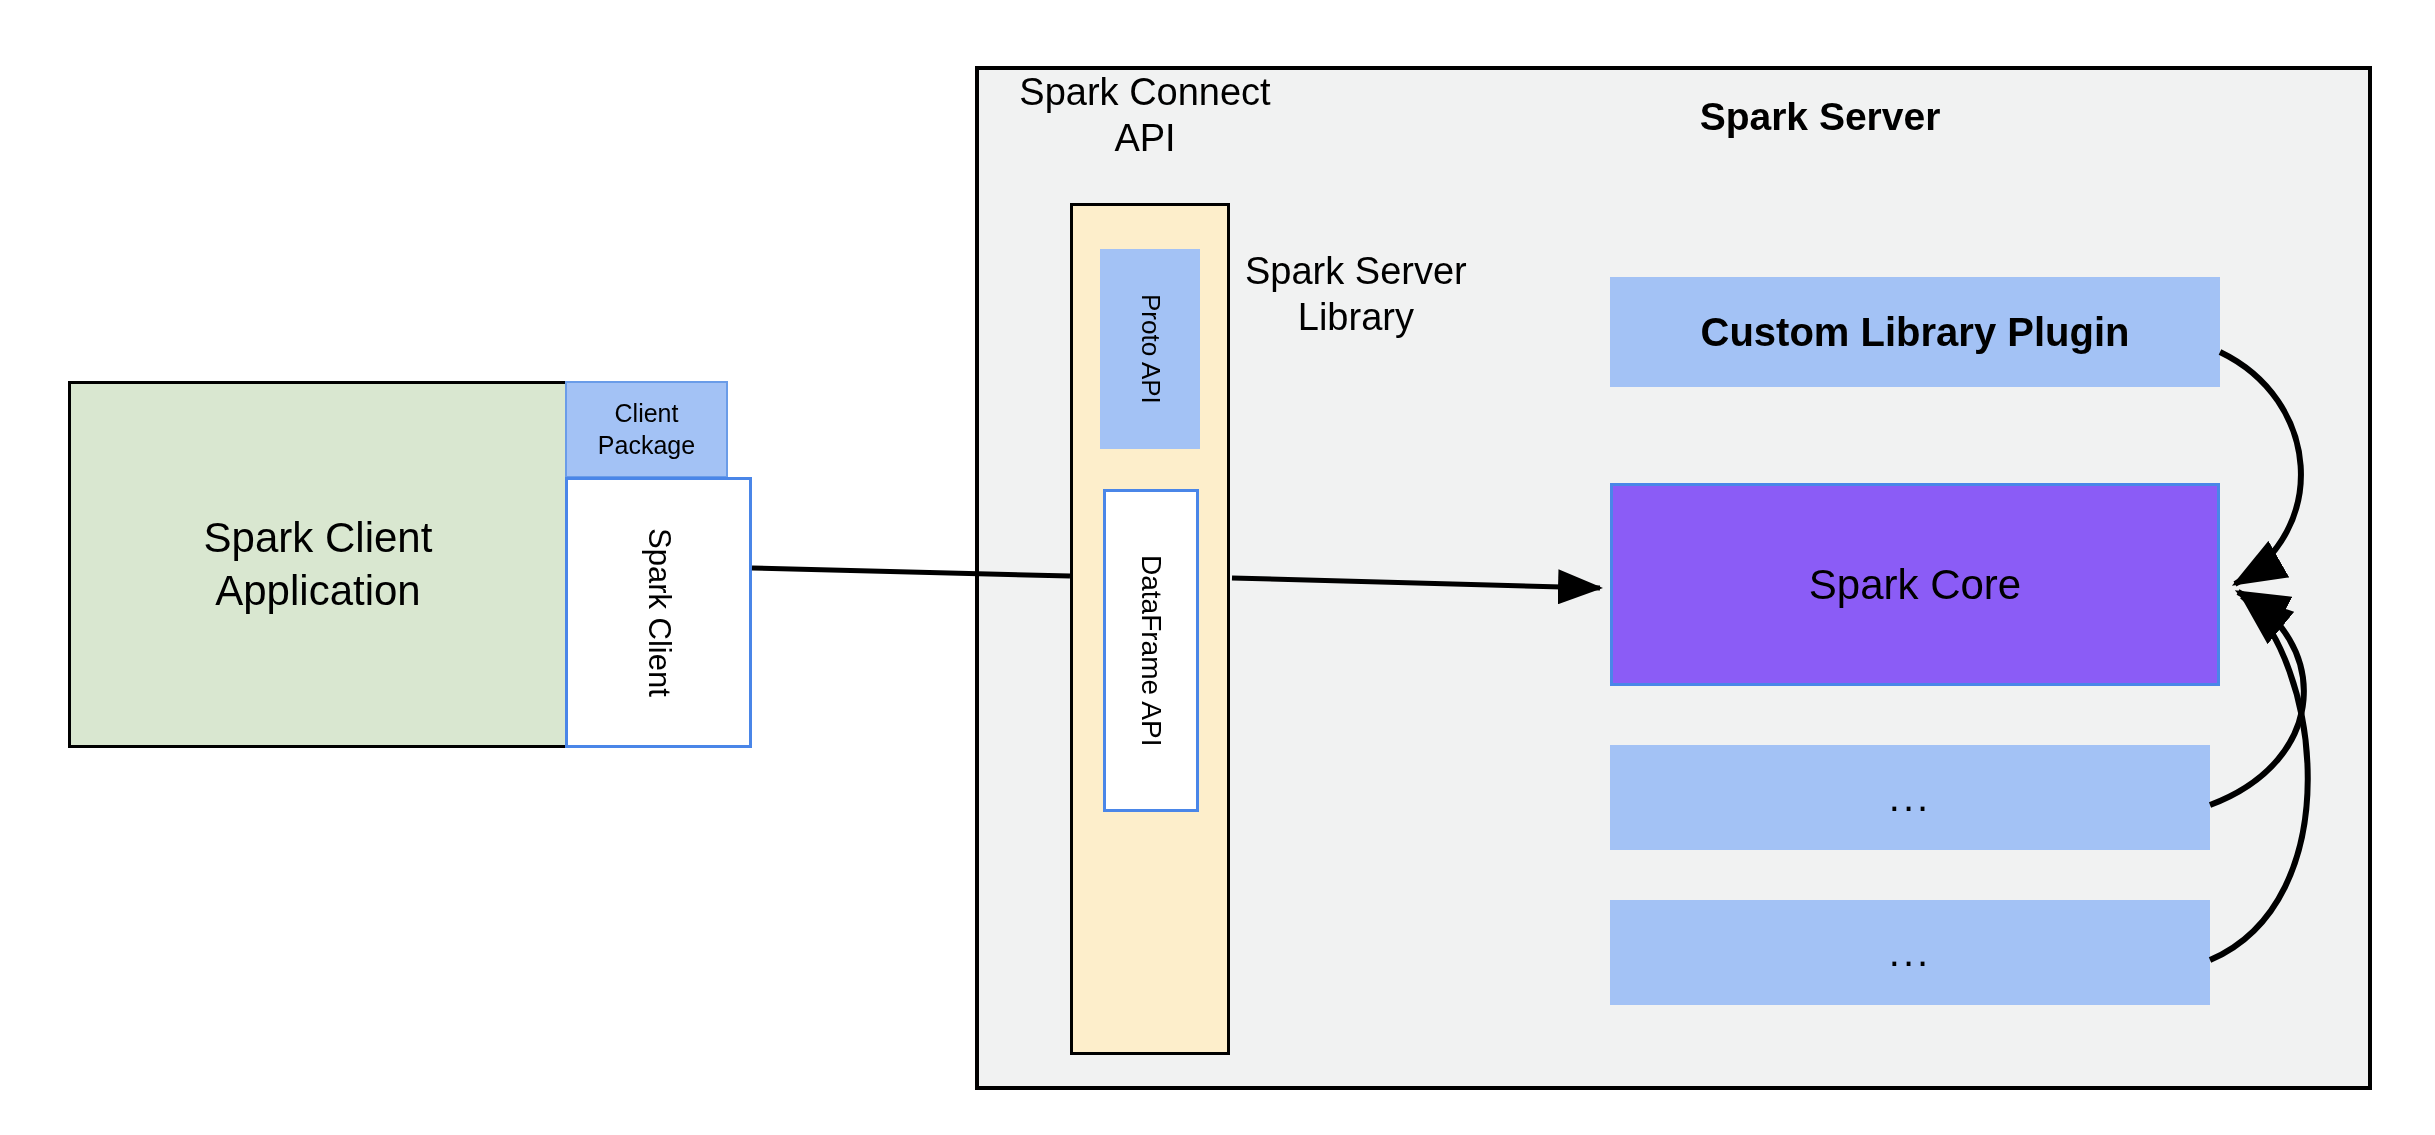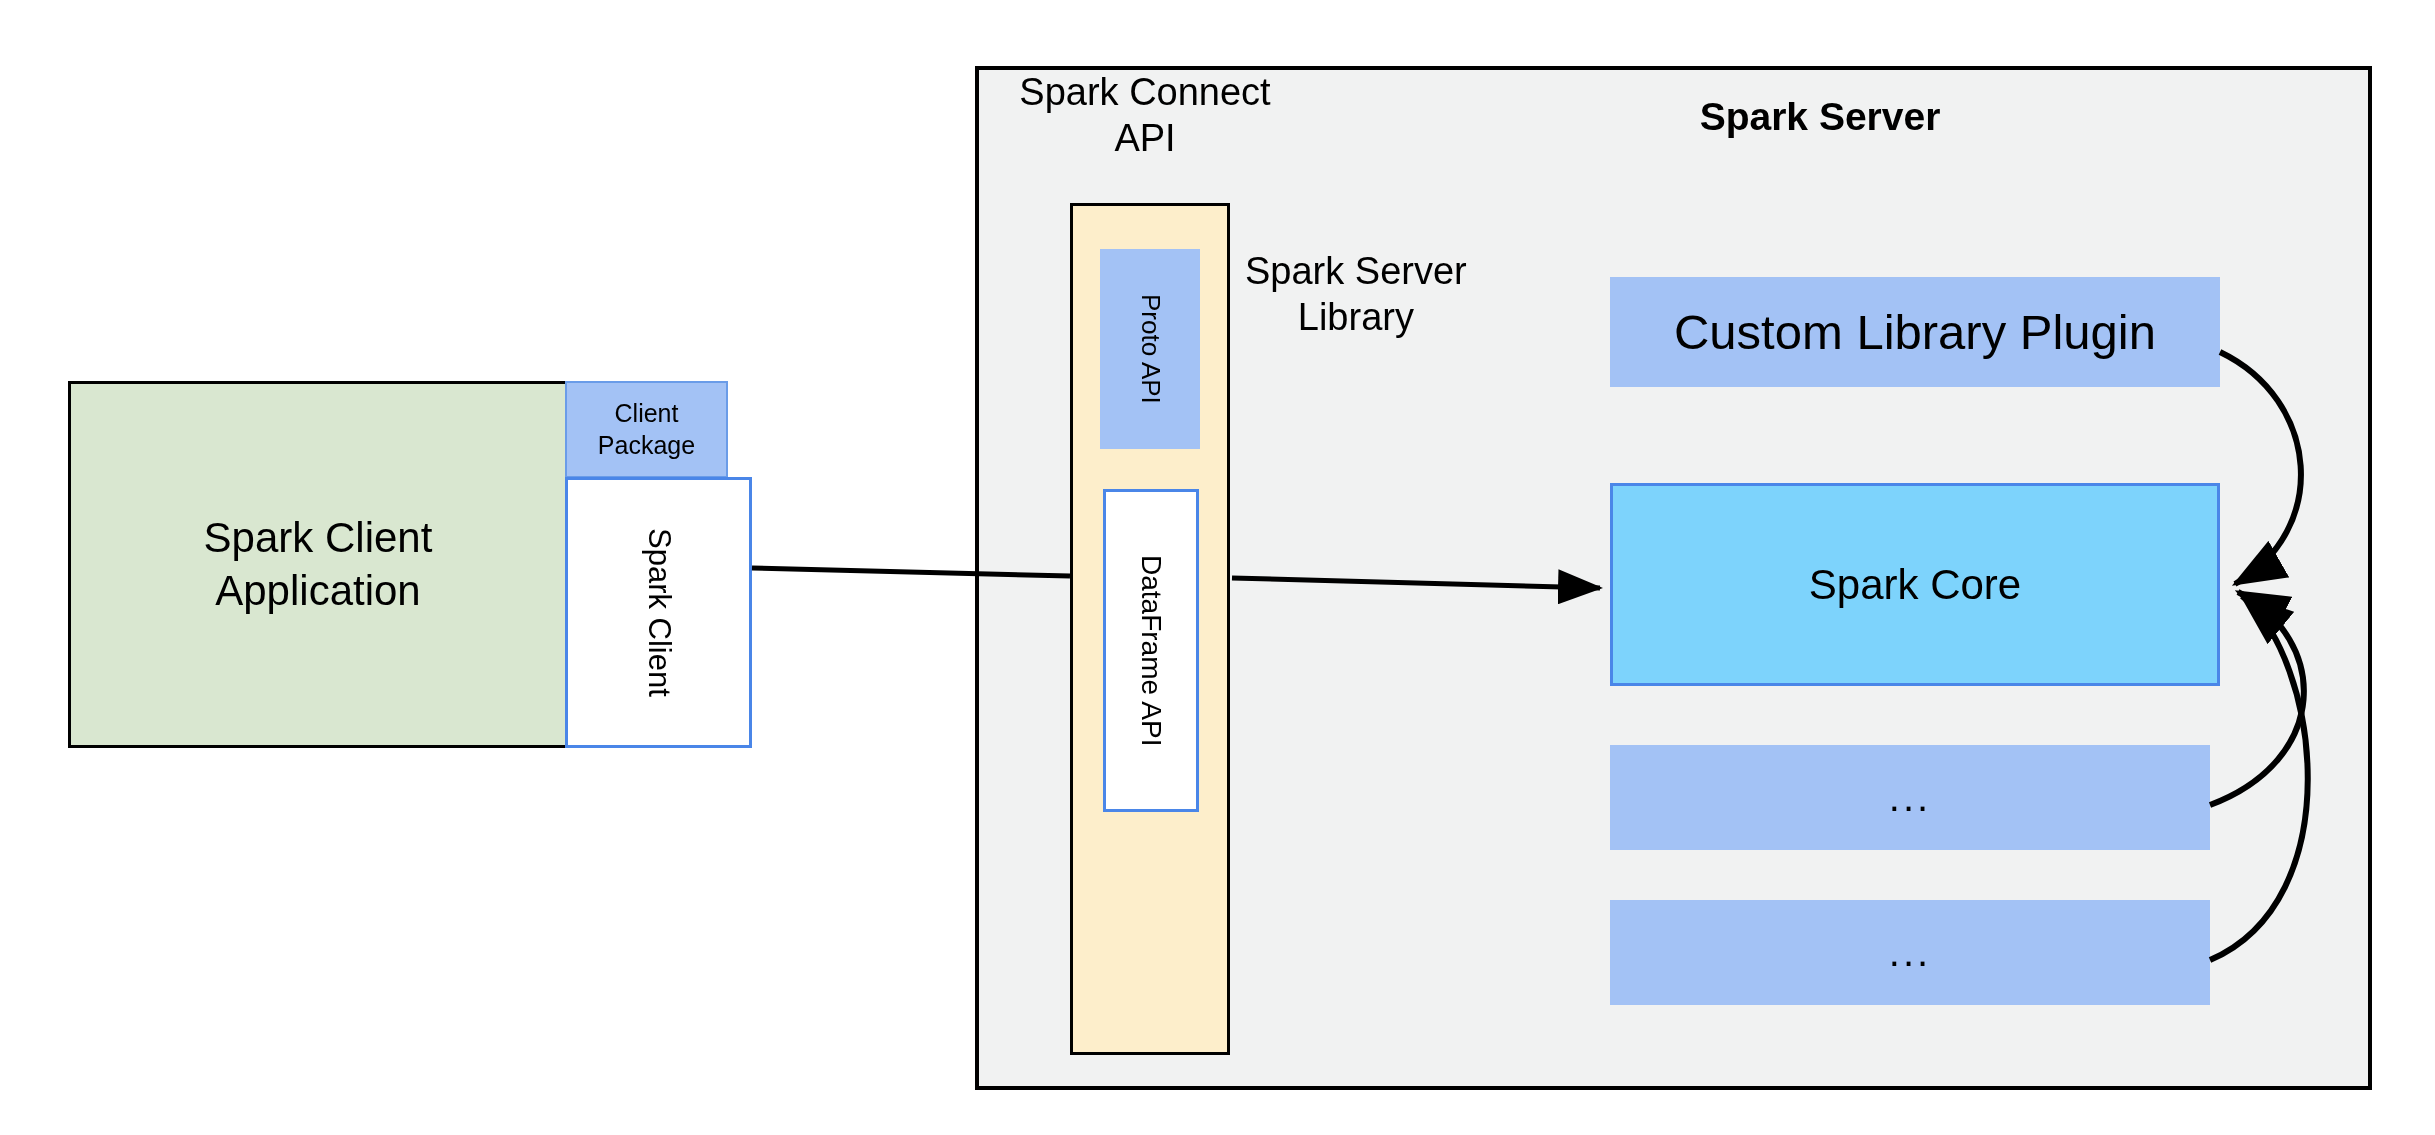--- a/index.html
+++ b/index.html
@@ -92,25 +92,26 @@
     left: 1103px; top: 489px; width: 96px; height: 323px;
     background: #ffffff;
     border: 3px solid #4a86e8;
     font-size: 28px;
   }
 
   
   #custom-library-plugin {
     left: 1610px; top: 277px; width: 610px; height: 110px;
     background: #a3c2f5;
-    font-size: 49px;
+    font-size: 40px;
+    font-weight: bold;
   }
   #spark-core {
     left: 1610px; top: 483px; width: 610px; height: 203px;
-    background: #7dd3fc;
+    background: #8b5cf6;
     border: 3px solid #4a86e8;
     font-size: 42px;
   }
   #ellipsis-one {
     left: 1610px; top: 745px; width: 600px; height: 105px;
     background: #a3c2f5;
     font-size: 40px;
     letter-spacing: 3px;
   }
   #ellipsis-two {

